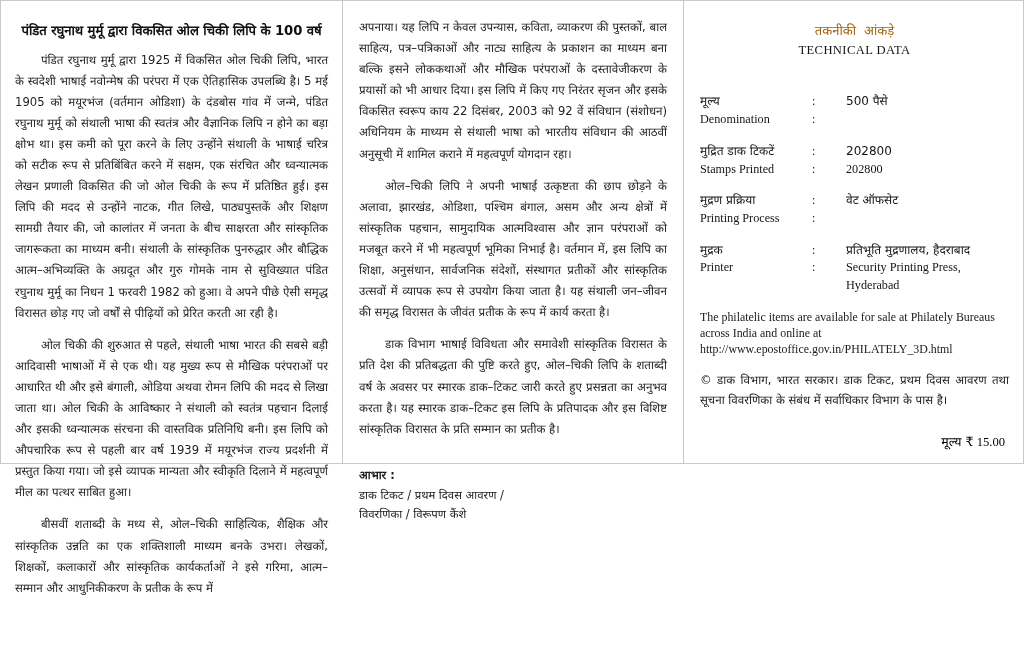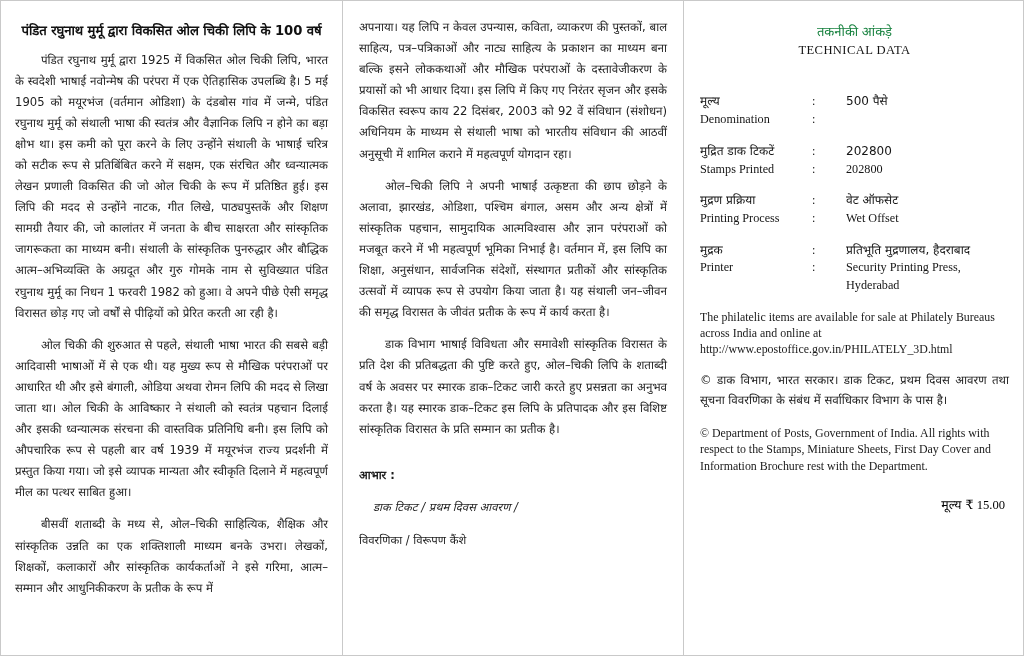--- a/index.html
+++ b/index.html
@@ -11,21 +11,21 @@
     width: 1024px;
     height: 656px;
     font-family: "Liberation Serif", "DejaVu Serif", serif;
     color: #1b1b1b;
     overflow: hidden;
   }
 
   .page {
     position: relative;
     width: 1024px;
-    height: 656px;
+    height: 464px;
     box-sizing: border-box;
     border: 1px solid #c9c9c9;
     background: #ffffff;
     display: flex;
   }
 
   
   .col {
     box-sizing: border-box;
     position: relative;
@@ -75,42 +75,42 @@
     margin-top: 26px;
     font-family: "DejaVu Sans", "Liberation Sans", sans-serif;
     font-size: 11.4px;
     line-height: 1.62;
     color: #1d1d1d;
   }
   .ack-heading {
     margin: 0 0 2px 0;
     font-weight: 600;
   }
-  .ack-line { margin: 14px; font-style: italic; }
+  .ack-line { margin: 0; }
   .ack-row {
     display: flex;
     align-items: flex-start;
     flex-direction: column;
   }
   .ack-label { width: 150px; flex: 0 0 150px; }
   .ack-colon { width: 16px; flex: 0 0 16px; }
   .ack-value { flex: 1 1 auto; }
   .ack-value div { line-height: 1.62; }
 
   
   .td-head {
     text-align: center;
     margin: 6px 0 0 0;
   }
   .td-head .hi {
-    font-family: Liberation Sans, sans-serif;
+    font-family: Liberation Mono, monospace;
     font-size: 13px;
     line-height: 1.4;
     display: block;
-    color: #15803d;
+    color: #a16207;
   }
   .td-head .en {
     font-family: "Liberation Serif", "DejaVu Serif", serif;
     font-size: 12.6px;
     line-height: 1.45;
     display: block;
     letter-spacing: 0.4px;
     color: #141414;
   }
 
@@ -248,21 +248,20 @@
 
       <div class="td-group">
         <div class="td-row">
           <div class="td-label hi-txt">मुद्रण प्रक्रिया</div>
           <div class="td-colon en-txt">:</div>
           <div class="td-value hi-txt">वेट ऑफसेट</div>
         </div>
         <div class="td-row">
           <div class="td-label en-txt">Printing Process</div>
           <div class="td-colon en-txt">:</div>
-          <div class="td-value en-txt">Wet Offset</div>
         </div>
       </div>
 
       <div class="td-group">
         <div class="td-row">
           <div class="td-label hi-txt">मुद्रक</div>
           <div class="td-colon en-txt">:</div>
           <div class="td-value hi-txt">प्रतिभूति मुद्रणालय, हैदराबाद</div>
         </div>
         <div class="td-row">
@@ -271,21 +270,20 @@
           <div class="td-value en-txt">Security Printing Press, Hyderabad</div>
         </div>
       </div>
 
     </div>
 
     <p class="note-en">The philatelic items are available for sale at Philately Bureaus across India and online at http://www.epostoffice.gov.in/PHILATELY_3D.html</p>
 
     <p class="note-hi">© डाक विभाग, भारत सरकार। डाक टिकट, प्रथम दिवस आवरण तथा सूचना विवरणिका के संबंध में सर्वाधिकार विभाग के पास है।</p>
 
-    <p class="note-en second">© Department of Posts, Government of India. All rights with respect to the Stamps, Miniature Sheets, First Day Cover and Information Brochure rest with the Department.</p>
 
     <div class="price-line">
       <span>मूल्य</span>
       <span class="amt">₹ 15.00</span>
     </div>
 
   </div>
 </div>
 
 </body></html>

